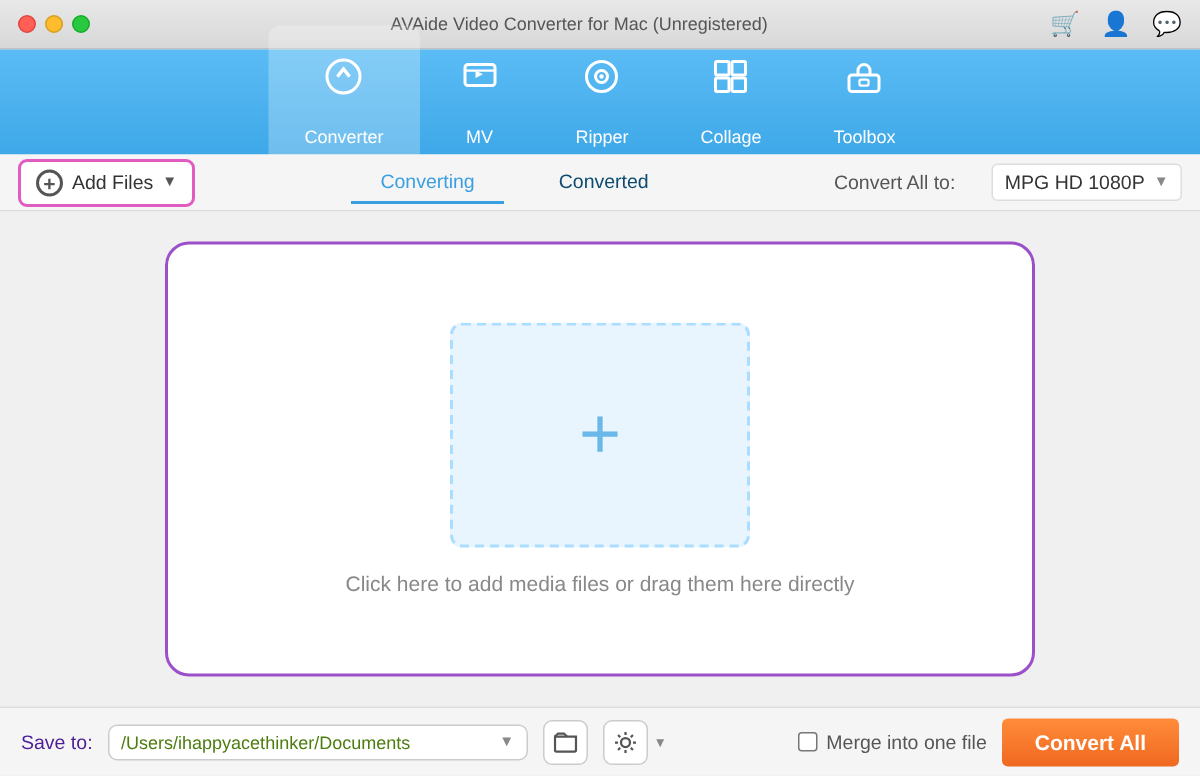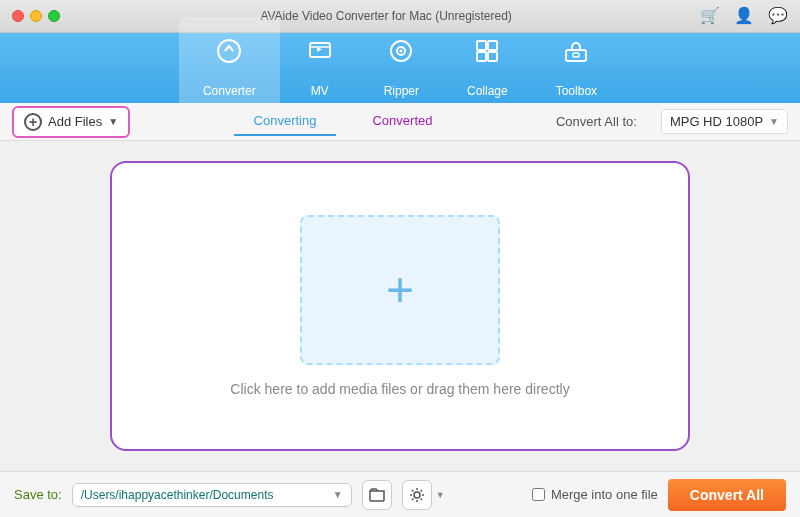--- a/index.html
+++ b/index.html
@@ -127,21 +127,21 @@
 
     .tab-group {
       flex: 1;
       display: flex;
       justify-content: center;
       gap: 16px;
     }
     .tab {
       padding: 6px 20px;
       font-size: 13px;
-      color: #a21caf;
+      color: #0c4a6e;
       cursor: pointer;
       border-bottom: 2px solid transparent;
     }
     .tab.active {
       color: #3a9fe0;
       border-bottom: 2px solid #3a9fe0;
     }
 
     .convert-all-group {
       display: flex;
@@ -215,37 +215,37 @@
       background: #f5f5f5;
       border-top: 1px solid #ddd;
       height: 50px;
       display: flex;
       align-items: center;
       padding: 0 14px;
       gap: 10px;
     }
     .save-to-label {
       font-size: 13px;
-      color: #4d7c0f;
+      color: #4c1d95;
       white-space: nowrap;
     }
     .path-selector {
       display: flex;
       align-items: center;
       background: white;
       border: 1px solid #ccc;
       border-radius: 6px;
       padding: 4px 8px;
       flex: 0 0 280px;
       gap: 8px;
       cursor: pointer;
     }
     .path-text {
       font-size: 12px;
-      color: #0f766e;
+      color: #4d7c0f;
       flex: 1;
     }
     .path-arrow {
       font-size: 10px;
       color: #888;
     }
     .bottom-icon-btn {
       width: 30px;
       height: 30px;
       border: 1px solid #ccc;

